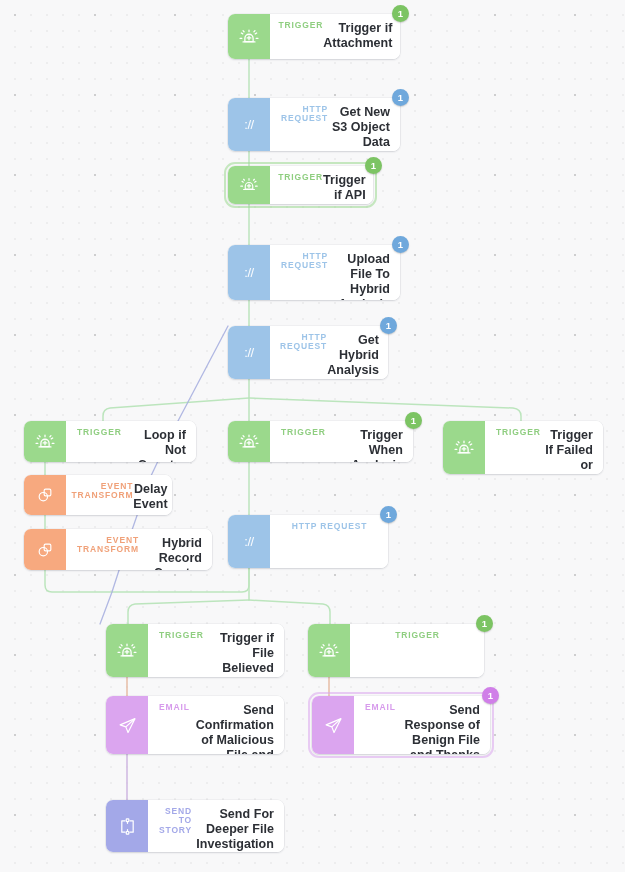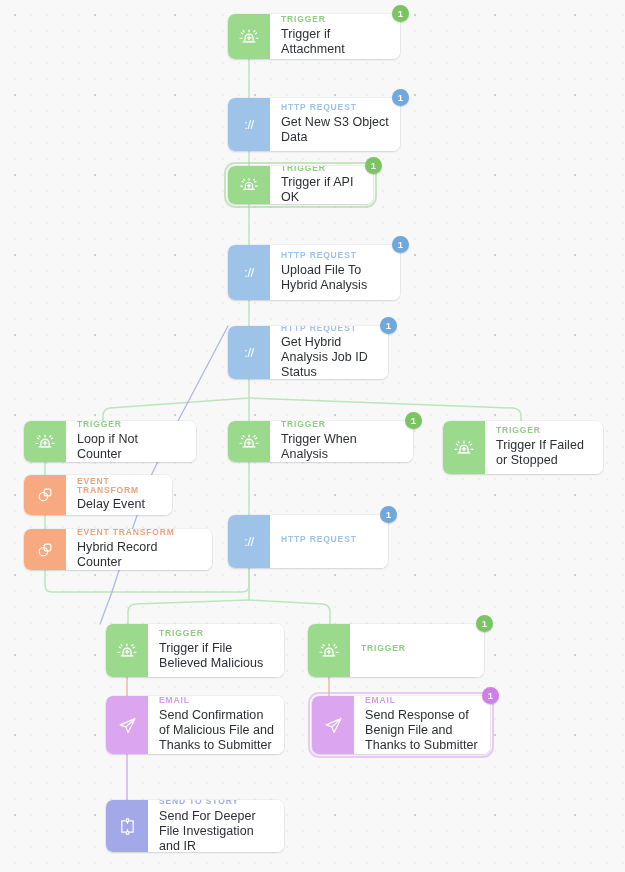--- a/index.html
+++ b/index.html
@@ -73,37 +73,38 @@
     width: 42px;
     min-width: 42px;
     display: flex;
     align-items: center;
     justify-content: center;
   }
   .body-pane {
     flex: 1;
     padding: 7px 10px 8px 11px;
     display: flex;
-    flex-direction: column;
     justify-content: center;
     min-width: 0;
+    text-align: right;
   }
   .kicker {
     font-size: 8.5px;
     font-weight: bold;
     letter-spacing: 0.85px;
     text-transform: uppercase;
     margin-bottom: 2px;
     line-height: 1.1;
   }
   .title {
     font-size: 12.5px;
     color: #2c2f35;
     line-height: 15px;
     letter-spacing: 0.05px;
+    font-weight: bold;
   }
 
   
   .t-trigger .icon-pane { background: #9bd98c; }
   .t-trigger .kicker { color: #8fce80; }
   .t-http .icon-pane { background: #9dc4e8; }
   .t-http .kicker { color: #9dc4e8; }
   .t-event .icon-pane { background: #f7a97f; }
   .t-event .kicker { color: #f0a179; }
   .t-email .icon-pane { background: #dba5ef; }

